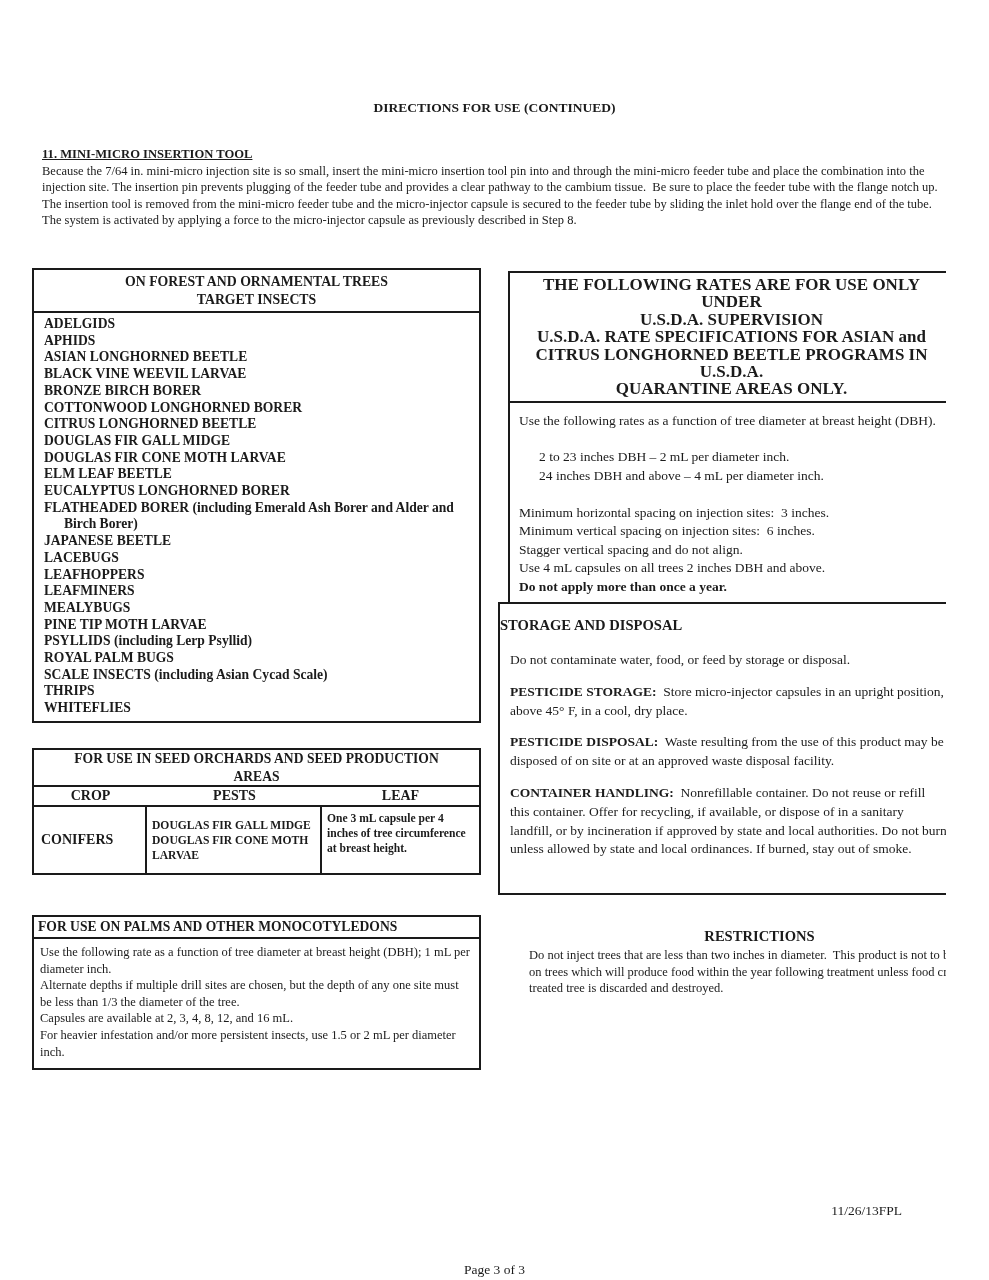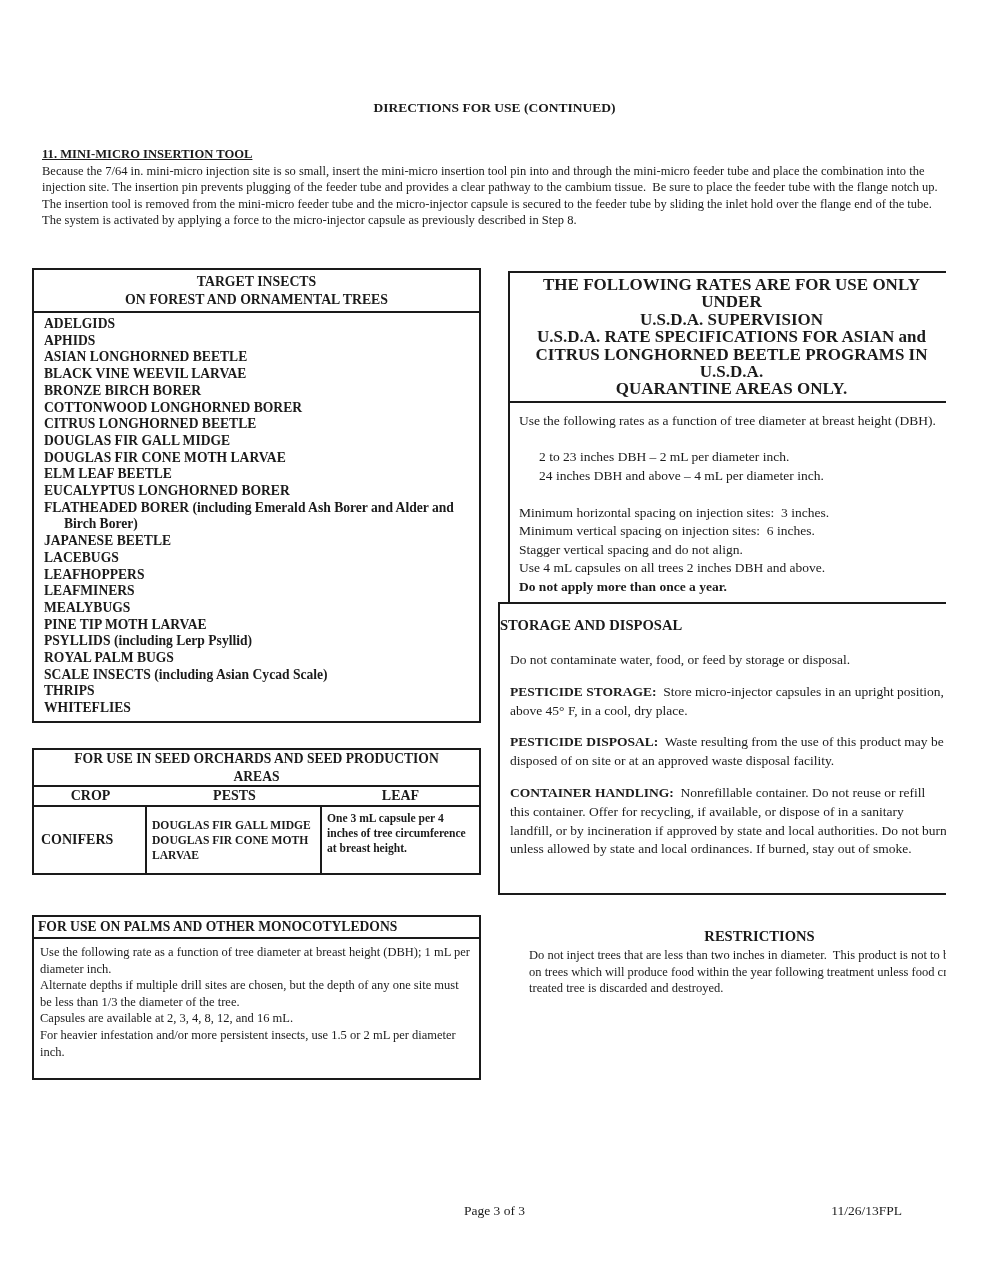--- a/index.html
+++ b/index.html
@@ -58,45 +58,45 @@
   .so-row{display:flex;min-height:66px;}
   .so-cell{box-sizing:border-box;padding:4px 5px;}
   .so-crop{width:113px;border-right:2px solid #1a1a1a;font-weight:bold;font-size:14px;
            display:flex;align-items:center;padding-left:7px;}
   .so-pests{width:175px;border-right:2px solid #1a1a1a;font-weight:bold;font-size:11.6px;
             line-height:15px;display:flex;align-items:center;}
   .so-rate{flex:1;font-weight:bold;font-size:11.6px;line-height:15px;}
   
   .pm-box{left:32px;top:915px;width:449px;min-height:142px;}
   .pm-title{text-align:left;font-size:13.6px;padding:2px 4px;}
-  .pm-body{padding:5px 6px 18px 6px;font-size:12.5px;line-height:16.6px;}
+  .pm-body{padding:5px 6px 8px 6px;font-size:12.5px;line-height:16.6px;}
   
   .rs{left:498px;top:928px;width:461px;margin-left:31px;}
   .rs-title{text-align:center;font-weight:bold;font-size:14.6px;margin:0 0 2px 0;}
   .rs-body{font-size:12.5px;line-height:16.6px;margin:0;}
   
-  .foot-page{top:1203px;left:0;width:989px;text-align:center;font-size:13.5px;}
+  .foot-page{top:1262px;left:0;width:989px;text-align:center;font-size:13.5px;}
   .foot-code{top:1203px;right:44px;font-size:13.5px;}
 </style>
 </head>
 <body>
 
 <div class="page">
 
   <div class="abs doc-header">DIRECTIONS FOR USE (CONTINUED)</div>
 
   <div class="abs section11">
     <h2>11. MINI-MICRO INSERTION TOOL</h2>
     <p class="pre">Because the 7/64 in. mini-micro injection site is so small, insert the mini-micro insertion tool pin into and through the mini-micro feeder tube and place the combination into the injection site. The insertion pin prevents plugging of the feeder tube and provides a clear pathway to the cambium tissue.  Be sure to place the feeder tube with the flange notch up.  The insertion tool is removed from the mini-micro feeder tube and the micro-injector capsule is secured to the feeder tube by sliding the inlet hold over the flange end of the tube. The system is activated by applying a force to the micro-injector capsule as previously described in Step 8.</p>
   </div>
 
   <div class="abs box ti-box">
     <div class="box-hd">
+      <div>ON FOREST AND ORNAMENTAL TREES</div>
       <div>TARGET INSECTS</div>
-      <div>ON FOREST AND ORNAMENTAL TREES</div>
     </div>
     <ul class="ti-list">
       <li>ADELGIDS</li>
       <li>APHIDS</li>
       <li>ASIAN LONGHORNED BEETLE</li>
       <li>BLACK VINE WEEVIL LARVAE</li>
       <li>BRONZE BIRCH BORER</li>
       <li>COTTONWOOD LONGHORNED BORER</li>
       <li>CITRUS LONGHORNED BEETLE</li>
       <li>DOUGLAS FIR GALL MIDGE</li>

